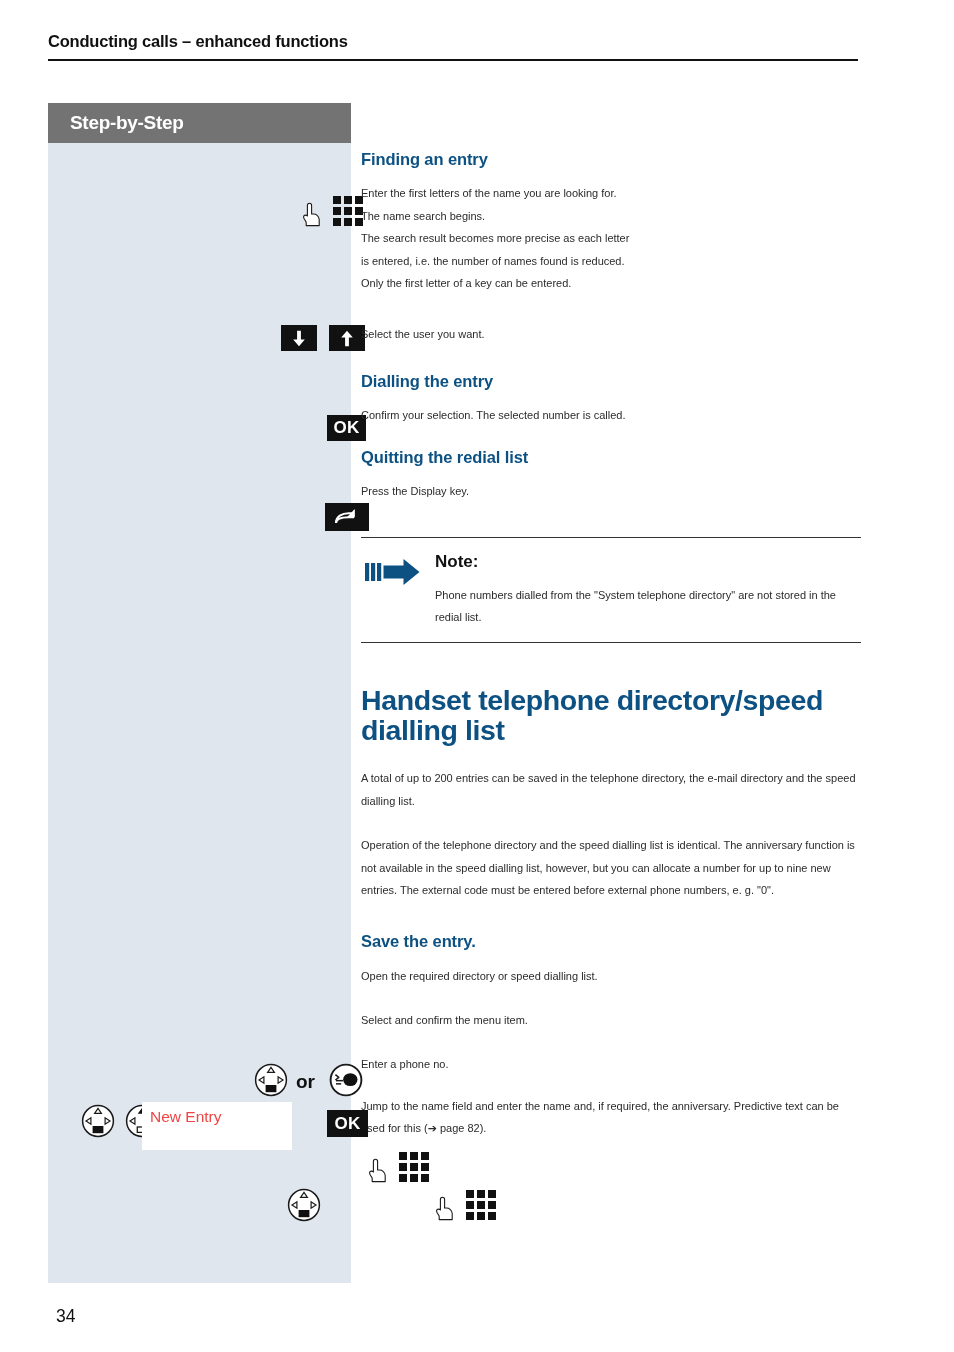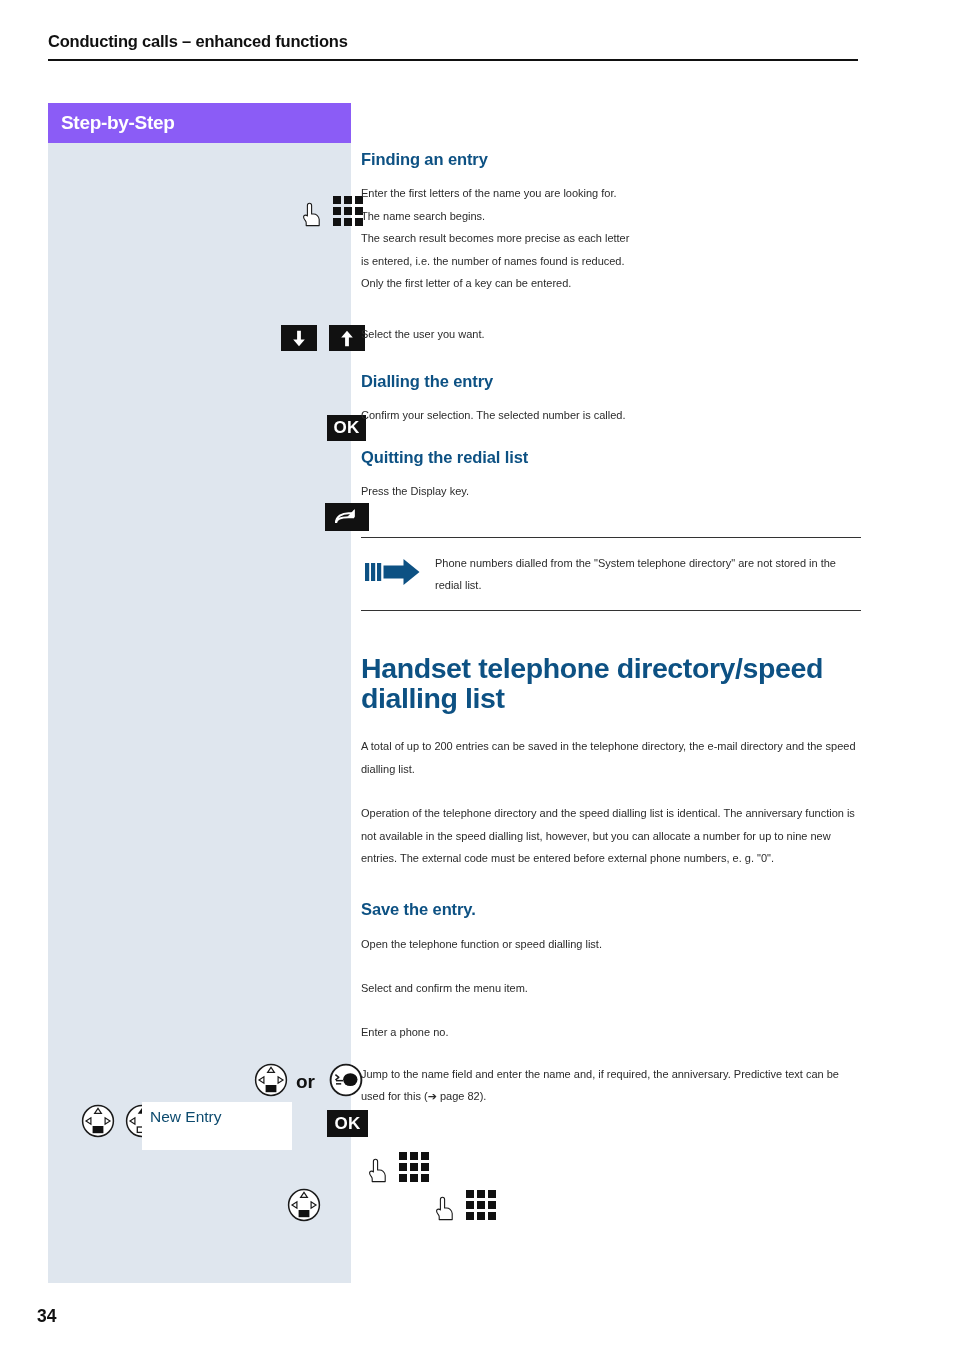--- a/index.html
+++ b/index.html
@@ -39,24 +39,24 @@
   #sidebar {
     position: absolute;
     left: 48px;
     top: 103px;
     width: 303px;
     height: 1180px;
     background: #dfe6ee;
   }
   #sidebar-title-bar {
     height: 40px;
-    background: #8b5cf6;
+    background: #737373;
     display: flex;
     align-items: center;
-    padding-left: 13px;
+    padding-left: 22px;
     box-sizing: border-box;
   }
   #sidebar-title-bar .sb-title {
     color: #ffffff;
     font-size: 19px;
     font-weight: bold;
     letter-spacing: -0.3px;
   }
 
   
@@ -176,31 +176,31 @@
   .speed-icon { display: inline-block; width: 34px; height: 34px; }
 
   
   .display-field {
     background: #ffffff;
     width: 150px;
     height: 48px;
     box-sizing: border-box;
     padding: 6px 0 0 8px;
     font-size: 15.5px;
-    color: #0c4a6e;
+    color: #ef4444;
     font-family: "Liberation Sans", sans-serif;
   }
 
   
   #page-number {
     position: absolute;
-    left: 37px;
+    left: 56px;
     top: 1306px;
     font-size: 17.5px;
-    font-weight: bold;
+    font-weight: normal;
     color: #111111;
   }
 
   .or-label {
     font-size: 19px;
     font-weight: bold;
     color: #111111;
     font-family: "Liberation Sans", sans-serif;
   }
 </style>
@@ -306,32 +306,33 @@
   </div>
 
   <div id="note-block">
     <svg class="note-icon" viewBox="0 0 56 28">
       <rect x="0" y="5" width="4.2" height="18" fill="#0d5183"></rect>
       <rect x="6" y="5" width="4.2" height="18" fill="#0d5183"></rect>
       <rect x="12" y="5" width="4.2" height="18" fill="#0d5183"></rect>
       <path d="M18.5 7.5 L38.5 7.5 L38.5 1.0 L54.5 14.0 L38.5 27.0 L38.5 20.5 L18.5 20.5 Z" fill="#0d5183"></path>
     </svg>
     <div class="note-body">
+      <p class="note-title">Note:</p>
       <p class="body-text">Phone numbers dialled from the "System telephone directory" are not stored in the redial list.</p>
     </div>
   </div>
 
   <h1 class="chapter">Handset telephone directory/speed dialling list</h1>
 
   <p class="body-text para">A total of up to 200 entries can be saved in the telephone directory, the e-mail directory and the speed dialling list.</p>
   <p class="body-text para">Operation of the telephone directory and the speed dialling list is identical. The anniversary function is not available in the speed dialling list, however, but you can allocate a number for up to nine new entries. The external code must be entered before external phone numbers, e. g. "0".</p>
 
   <h3 class="sec-head" style="margin-top:30px;">Save the entry.</h3>
 
-  <p class="body-text" style="margin-top:14px;">Open the telephone function or speed dialling list.</p>
+  <p class="body-text" style="margin-top:14px;">Open the required directory or speed dialling list.</p>
   <p class="body-text" style="margin-top:21px;">Select and confirm the menu item.</p>
   <p class="body-text" style="margin-top:22px;">Enter a phone no.</p>
   <p class="body-text" style="margin-top:19px;">Jump to the name field and enter the name and, if required, the anniversary. Predictive text can be used for this (➔ page 82).</p>
 </div>
 
 
 
 
 <div class="icon-abs" style="left:228px; top:1063px;">
   <svg class="nav-wheel" viewBox="0 0 34 34">

